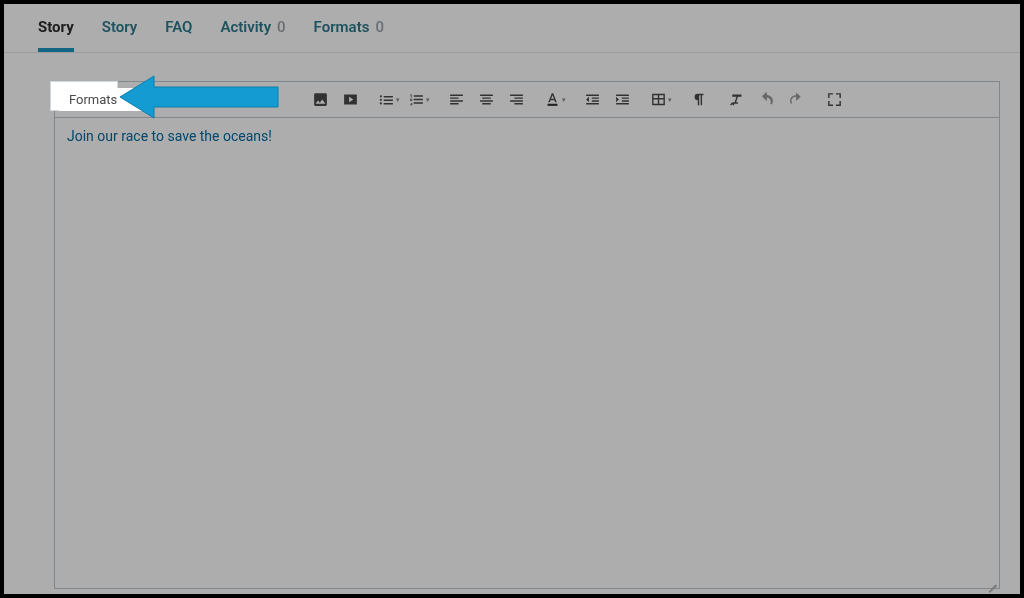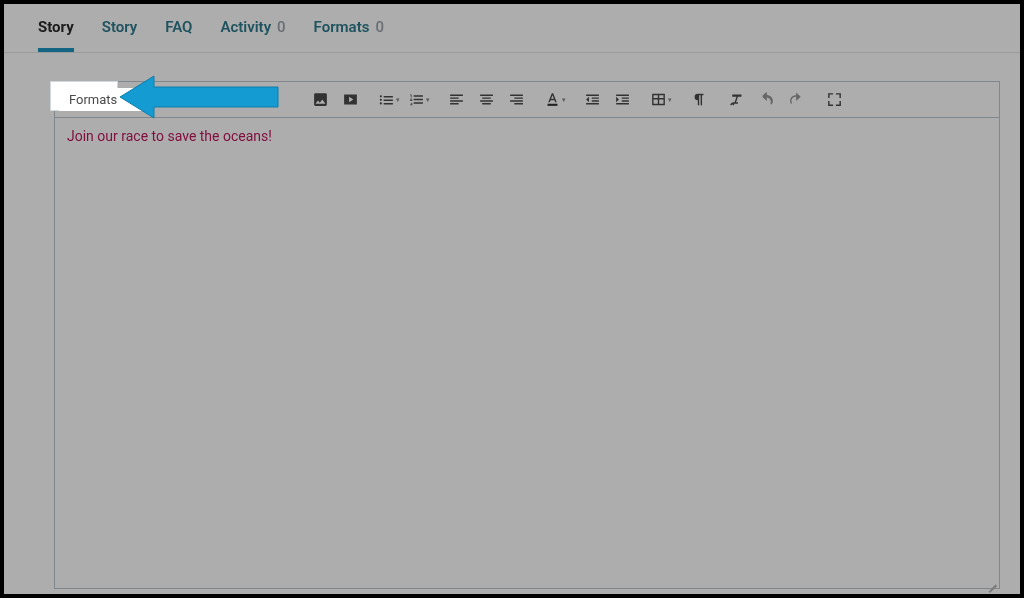--- a/index.html
+++ b/index.html
@@ -107,21 +107,21 @@
       margin-left: 1px;
       align-self: center;
     }
     .toolbar-group-sep {
       width: 6px;
     }
     .editor-body {
       flex: 1;
       padding: 10px 12px;
       font-size: 14px;
-      color: #be185d;
+      color: #0369a1;
     }
     .resize-handle {
       position: absolute;
       right: 2px;
       bottom: 2px;
       width: 12px;
       height: 12px;
     }
     .resize-handle::before,
     .resize-handle::after {

